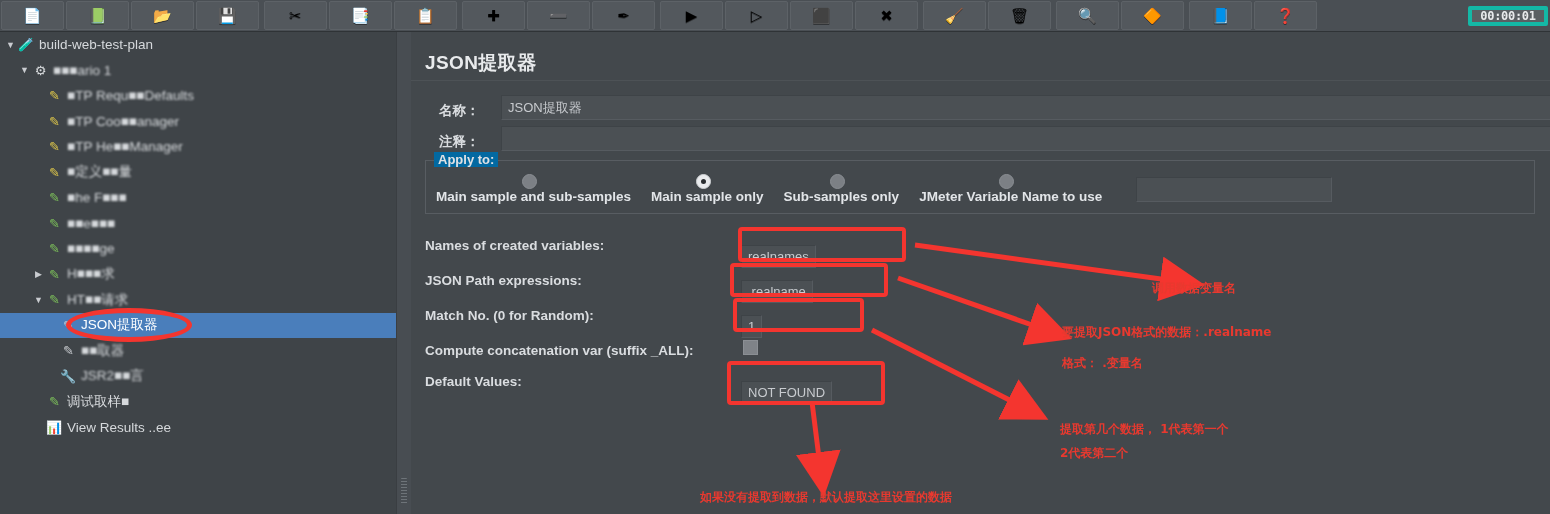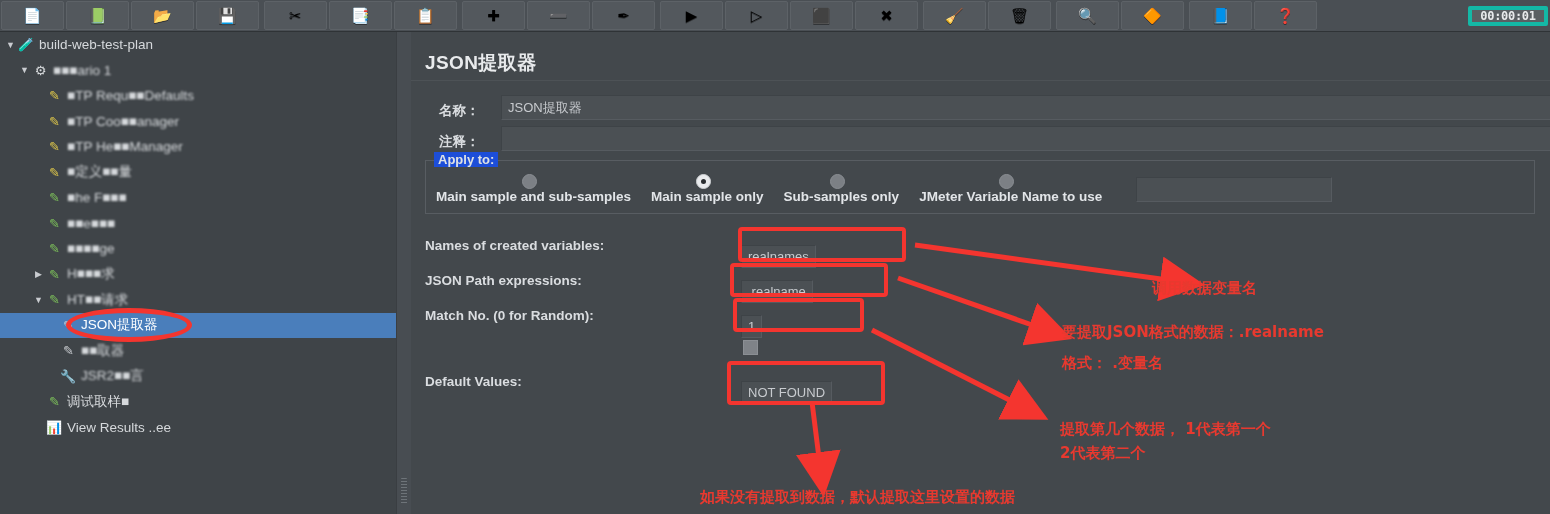--- a/index.html
+++ b/index.html
@@ -177,21 +177,21 @@
   .applyto {
     position: absolute;
     left: 14px; top: 128px;
     width: 1110px; height: 54px;
     border: 1px solid #585d62;
     box-sizing: border-box;
   }
   .applyto-title {
     position: absolute;
     left: 8px; top: -9px;
-    background: #1d4ed8;
+    background: #0369a1;
     padding: 0 4px;
     font-size: 13px;
     font-weight: bold;
     color: #dfe2e5;
     text-align: right;
   }
   .radio-row {
     position: absolute;
     left: 10px; top: 17px;
     display: flex;
@@ -279,21 +279,21 @@
   .anno { position: absolute; left: 0; top: 0; width: 1550px; height: 514px; pointer-events: none; }
   .redbox {
     position: absolute;
     border: 4px solid #f4352f;
     border-radius: 4px;
     box-sizing: border-box;
   }
   .redtext {
     position: absolute;
     color: #e8392f;
-    font-size: 15px;
+    font-size: 12px;
     font-weight: bold;
     line-height: 25px;
     white-space: nowrap;
     font-family: "DejaVu Sans", "Liberation Sans", sans-serif;
   }
   .redcircle {
     position: absolute;
     border: 5px solid #f4352f;
     border-radius: 50%;
     box-sizing: border-box;
@@ -512,20 +512,21 @@
         </div>
         <div class="frow" style="top: 231px;">
           <span class="lab">JSON Path expressions:</span>
           <span class="fieldwrap"><span class="jtext fld">.realname</span></span>
         </div>
         <div class="frow" style="top: 266px;">
           <span class="lab">Match No. (0 for Random):</span>
           <span class="fieldwrap"><span class="jtext fld">1</span></span>
         </div>
         <div class="frow" style="top: 301px;">
+          <span class="lab">Compute concatenation var (suffix _ALL):</span>
           <span class="chk"></span>
         </div>
         <div class="frow" style="top: 332px;">
           <span class="lab">Default Values:</span>
           <span class="fieldwrap"><span class="jtext fld">NOT FOUND</span></span>
         </div>
       </div>
 
   </div>
 

